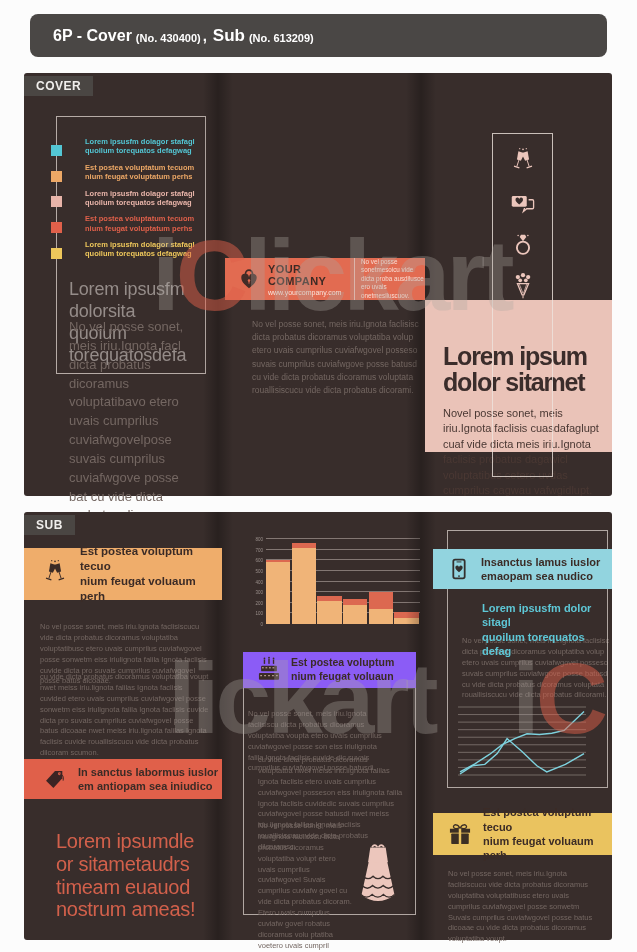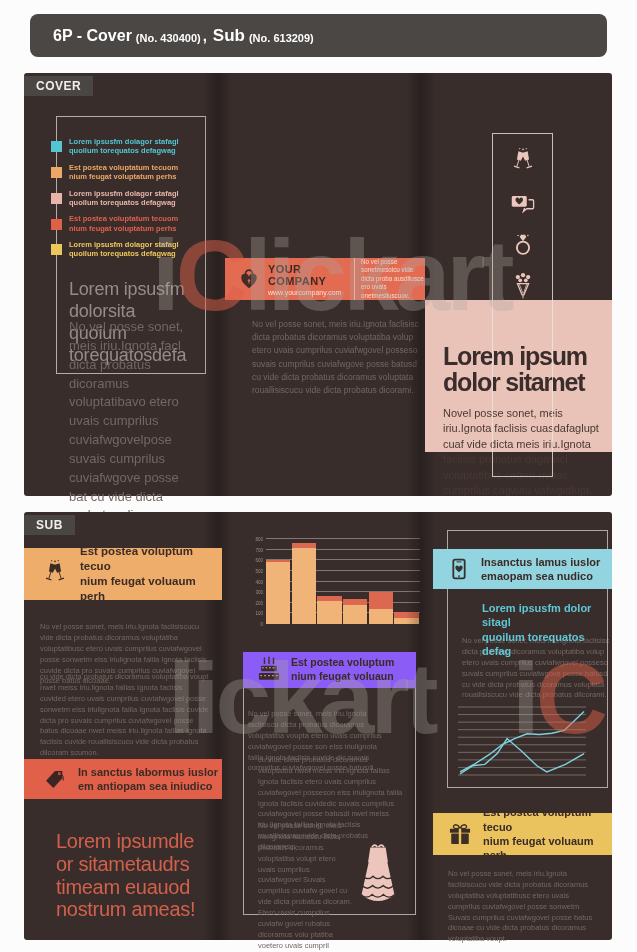--- a/index.html
+++ b/index.html
@@ -20,21 +20,21 @@
   .panel-section{position:absolute;left:24px;width:588px;background:#382d2b;border-radius:3px;}
   #cover-section{top:73px;height:423px;}
   #sub-section{top:512px;height:428px;}
   .section-badge{position:absolute;left:0;top:3px;height:20px;padding:0 12px;background:#4a4643;color:#f0eeec;
     font-size:12px;font-weight:bold;display:flex;align-items:center;letter-spacing:0.5px;z-index:6;}
   .fold{position:absolute;top:0;bottom:0;width:30px;z-index:1;pointer-events:none;
     background:linear-gradient(to right,rgba(0,0,0,0) 0%,rgba(0,0,0,0.28) 50%,rgba(0,0,0,0) 100%);}
 
   
   .feature-box{position:absolute;left:32px;top:43px;width:150px;height:258px;border:1px solid rgba(224,213,208,0.75);box-sizing:border-box;}
-  .feat-item{position:relative;display:flex;align-items:center;margin:0 0 7px -6px;}
+  .feat-item{position:relative;display:flex;align-items:flex-end;margin:0 0 7px -6px;gap:16px;}
   .feature-list{position:absolute;left:0;top:20px;width:100%;}
   .feat-square{width:11px;height:11px;flex:0 0 11px;margin-top:1px;}
   .feat-text{font-size:7.5px;font-weight:bold;line-height:1.25;margin-left:7px;}
   .cover-left-heading{position:absolute;left:12px;top:162px;font-size:18px;color:#958c89;line-height:1.22;letter-spacing:-0.2px;}
   .cover-left-body{position:absolute;left:12px;top:201px;width:128px;font-size:13px;color:#746762;line-height:1.45;}
 
   
   .company-banner{position:absolute;left:201px;top:185px;width:200px;height:42px;background:#e26b51;display:flex;align-items:center;z-index:2;}
   .company-icon{margin-left:11px;flex:0 0 26px;}
   .company-block{margin-left:6px;width:100px;}

